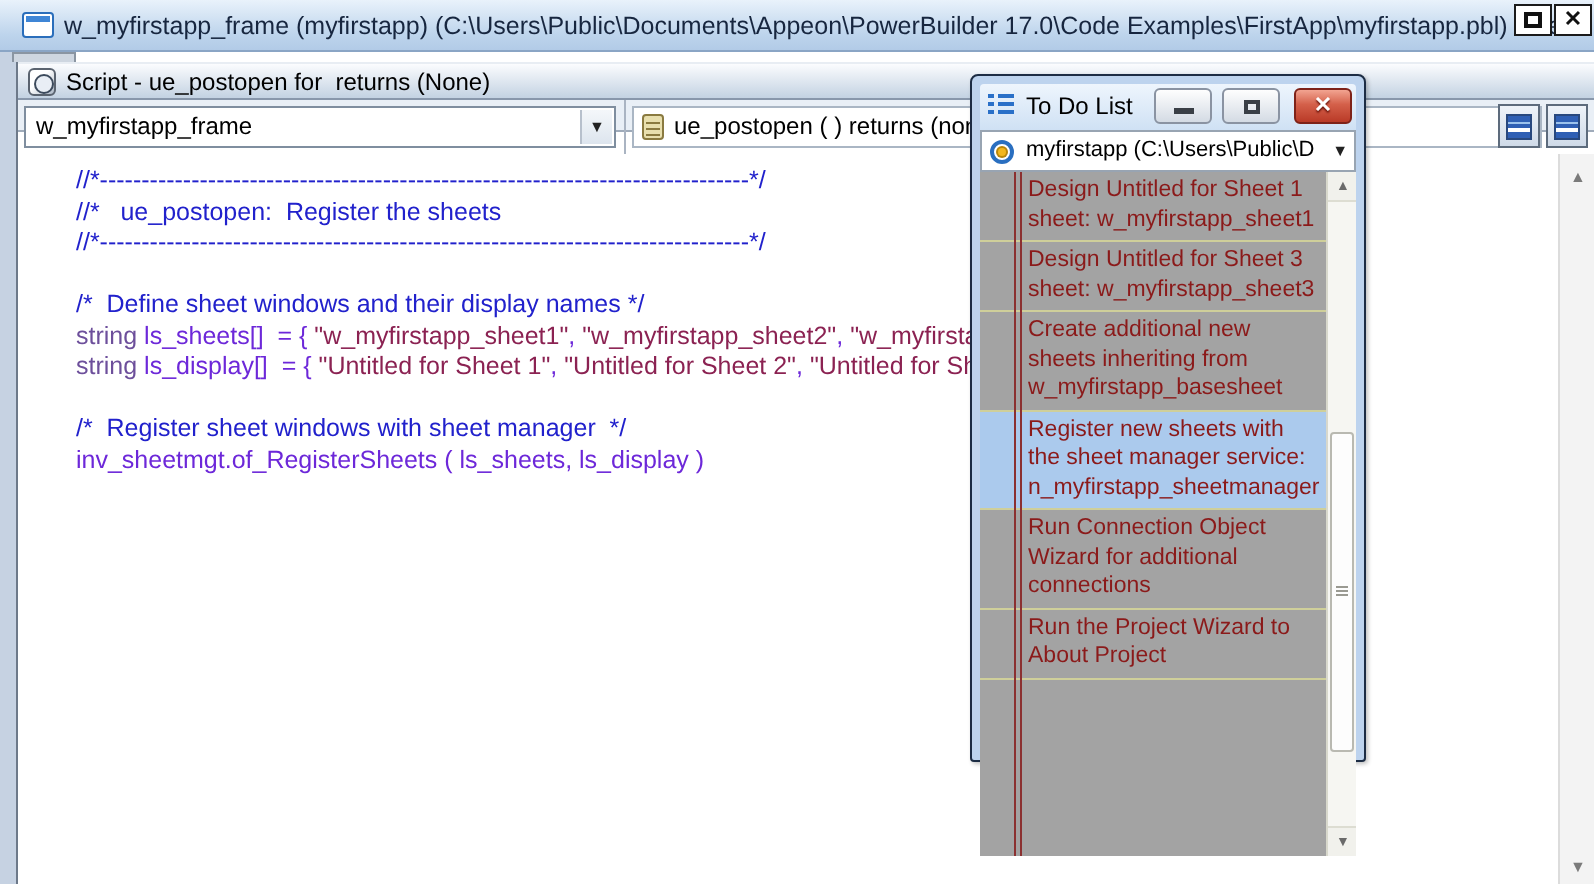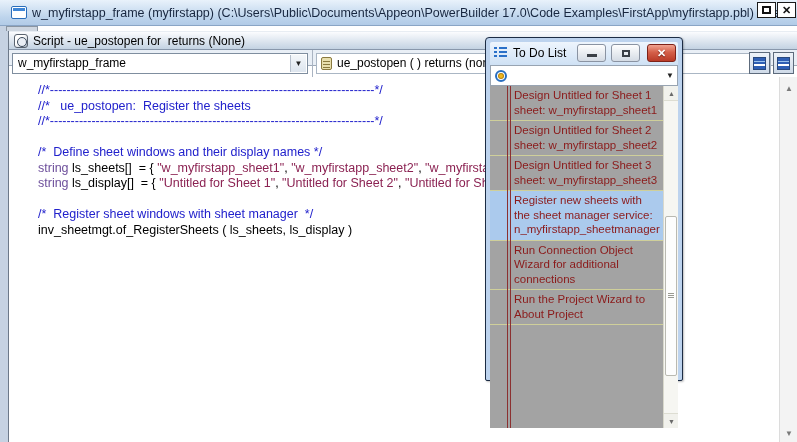--- a/index.html
+++ b/index.html
@@ -60,21 +60,21 @@
     border:1px solid #5d6b7c; }
   #pane-btn-1 { right:27px; } #pane-btn-2 { right:3px; }
   .pane-btn .bars { position:absolute; left:3px; right:3px; top:4px; height:13px;
     background:repeating-linear-gradient(#2f5fb4 0 3px, #9cc2ec 3px 4px, #2f5fb4 4px 6px, #fff 6px 8px); 
     border:1px solid #28487e; }
 
   
   #code-area { left:10px; top:77px; width:768px; height:365px; background:#fff; overflow:hidden; }
   #code-content { position:absolute; left:28px; top:6px; white-space:pre; font-size:12.5px; }
   .code-line { height:15.5px; line-height:15.5px; white-space:pre; }
-  .com { color:#2121cc; } .kw { color:#6d4f9b; } .str { color:#8b2252; } .pln { color:#000000;margin-top:11px; }
+  .com { color:#2121cc; } .kw { color:#6d4f9b; } .str { color:#8b2252; } .pln { color:#6d28d9;margin-top:11px; }
 
   
   #editor-scrollbar { left:779px; top:77px; width:18px; height:365px; background:#f3f3f3; border-left:1px solid #dcdcdc; }
   #editor-scrollbar .sb-up, #editor-scrollbar .sb-down { position:absolute; left:0; width:18px; height:17px;
     text-align:center; color:#7a7a7a; font-size:8px; line-height:17px; }
   #editor-scrollbar .sb-up { top:3px; } #editor-scrollbar .sb-down { bottom:0; }
 
   
   #todo-dialog { left:485px; top:37px; width:198px; height:344px; z-index:10;
     border:1px solid #1c2c44; border-radius:4px 4px 2px 2px;
@@ -180,27 +180,28 @@
     <div id="todo-btn-min" class="cap-btn">
         <span class="dash"></span>
       </div>
     <div id="todo-btn-restore" class="cap-btn">
         <span class="sq"></span>
       </div>
     <div id="todo-btn-close" class="cap-btn"><span>✕</span></div>
   </div>
   <div id="todo-combo">
     <span id="target-icon"></span>
+    <span class="txt">myfirstapp (C:\Users\Public\D</span>
     <span id="todo-combo-arrow">▼</span>
   </div>
   <div id="todo-list">
     <div id="todo-items">
         <div class="todo-item">Design Untitled for Sheet 1 sheet: w_myfirstapp_sheet1</div>
-        <div class="todo-item">Design Untitled for Sheet 2 sheet: w_myfirstapp_sheet2</div>
         <div class="todo-item">Design Untitled for Sheet 3 sheet: w_myfirstapp_sheet3</div>
+        <div class="todo-item">Create additional new sheets inheriting from w_myfirstapp_basesheet</div>
         <div class="todo-item selected">Register new sheets with the sheet manager service: n_myfirstapp_sheetmanager</div>
         <div class="todo-item">Run Connection Object Wizard for additional connections</div>
         <div class="todo-item">Run the Project Wizard to About Project</div>
       </div>
 
     <div id="todo-rules"></div>
     <div id="todo-scrollbar">
       <div class="sb-up">▲</div>
       <div id="todo-thumb"></div>
       <div class="sb-down">▼</div>

